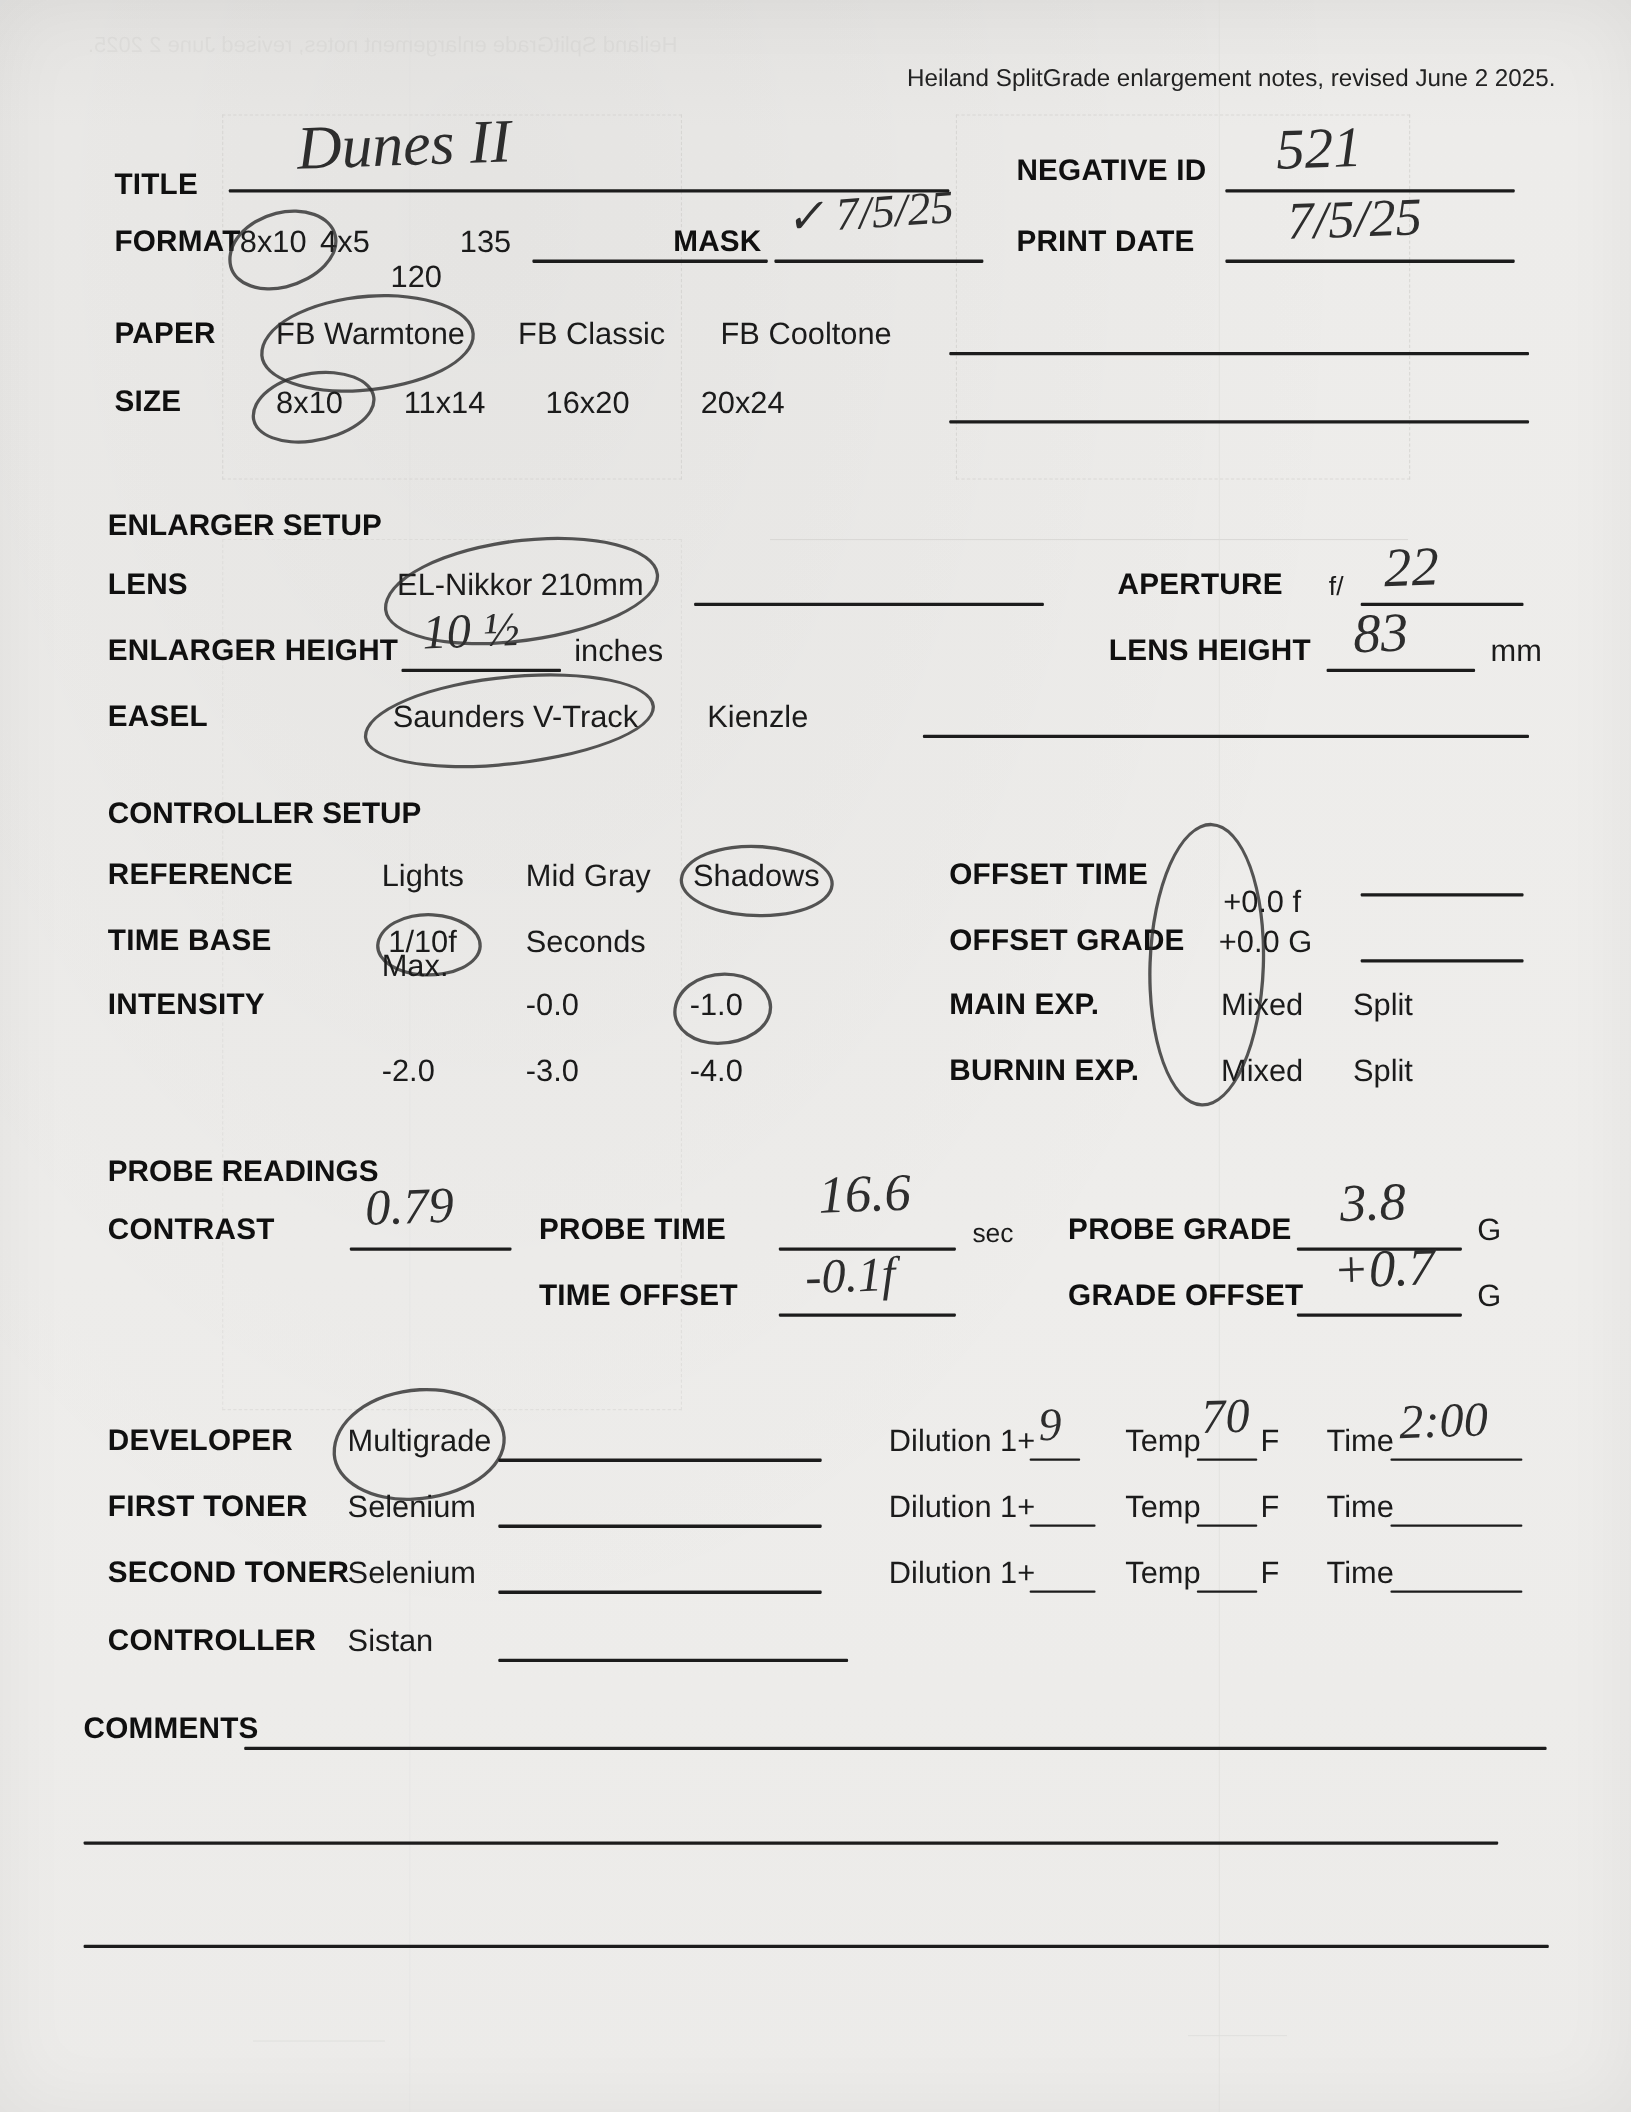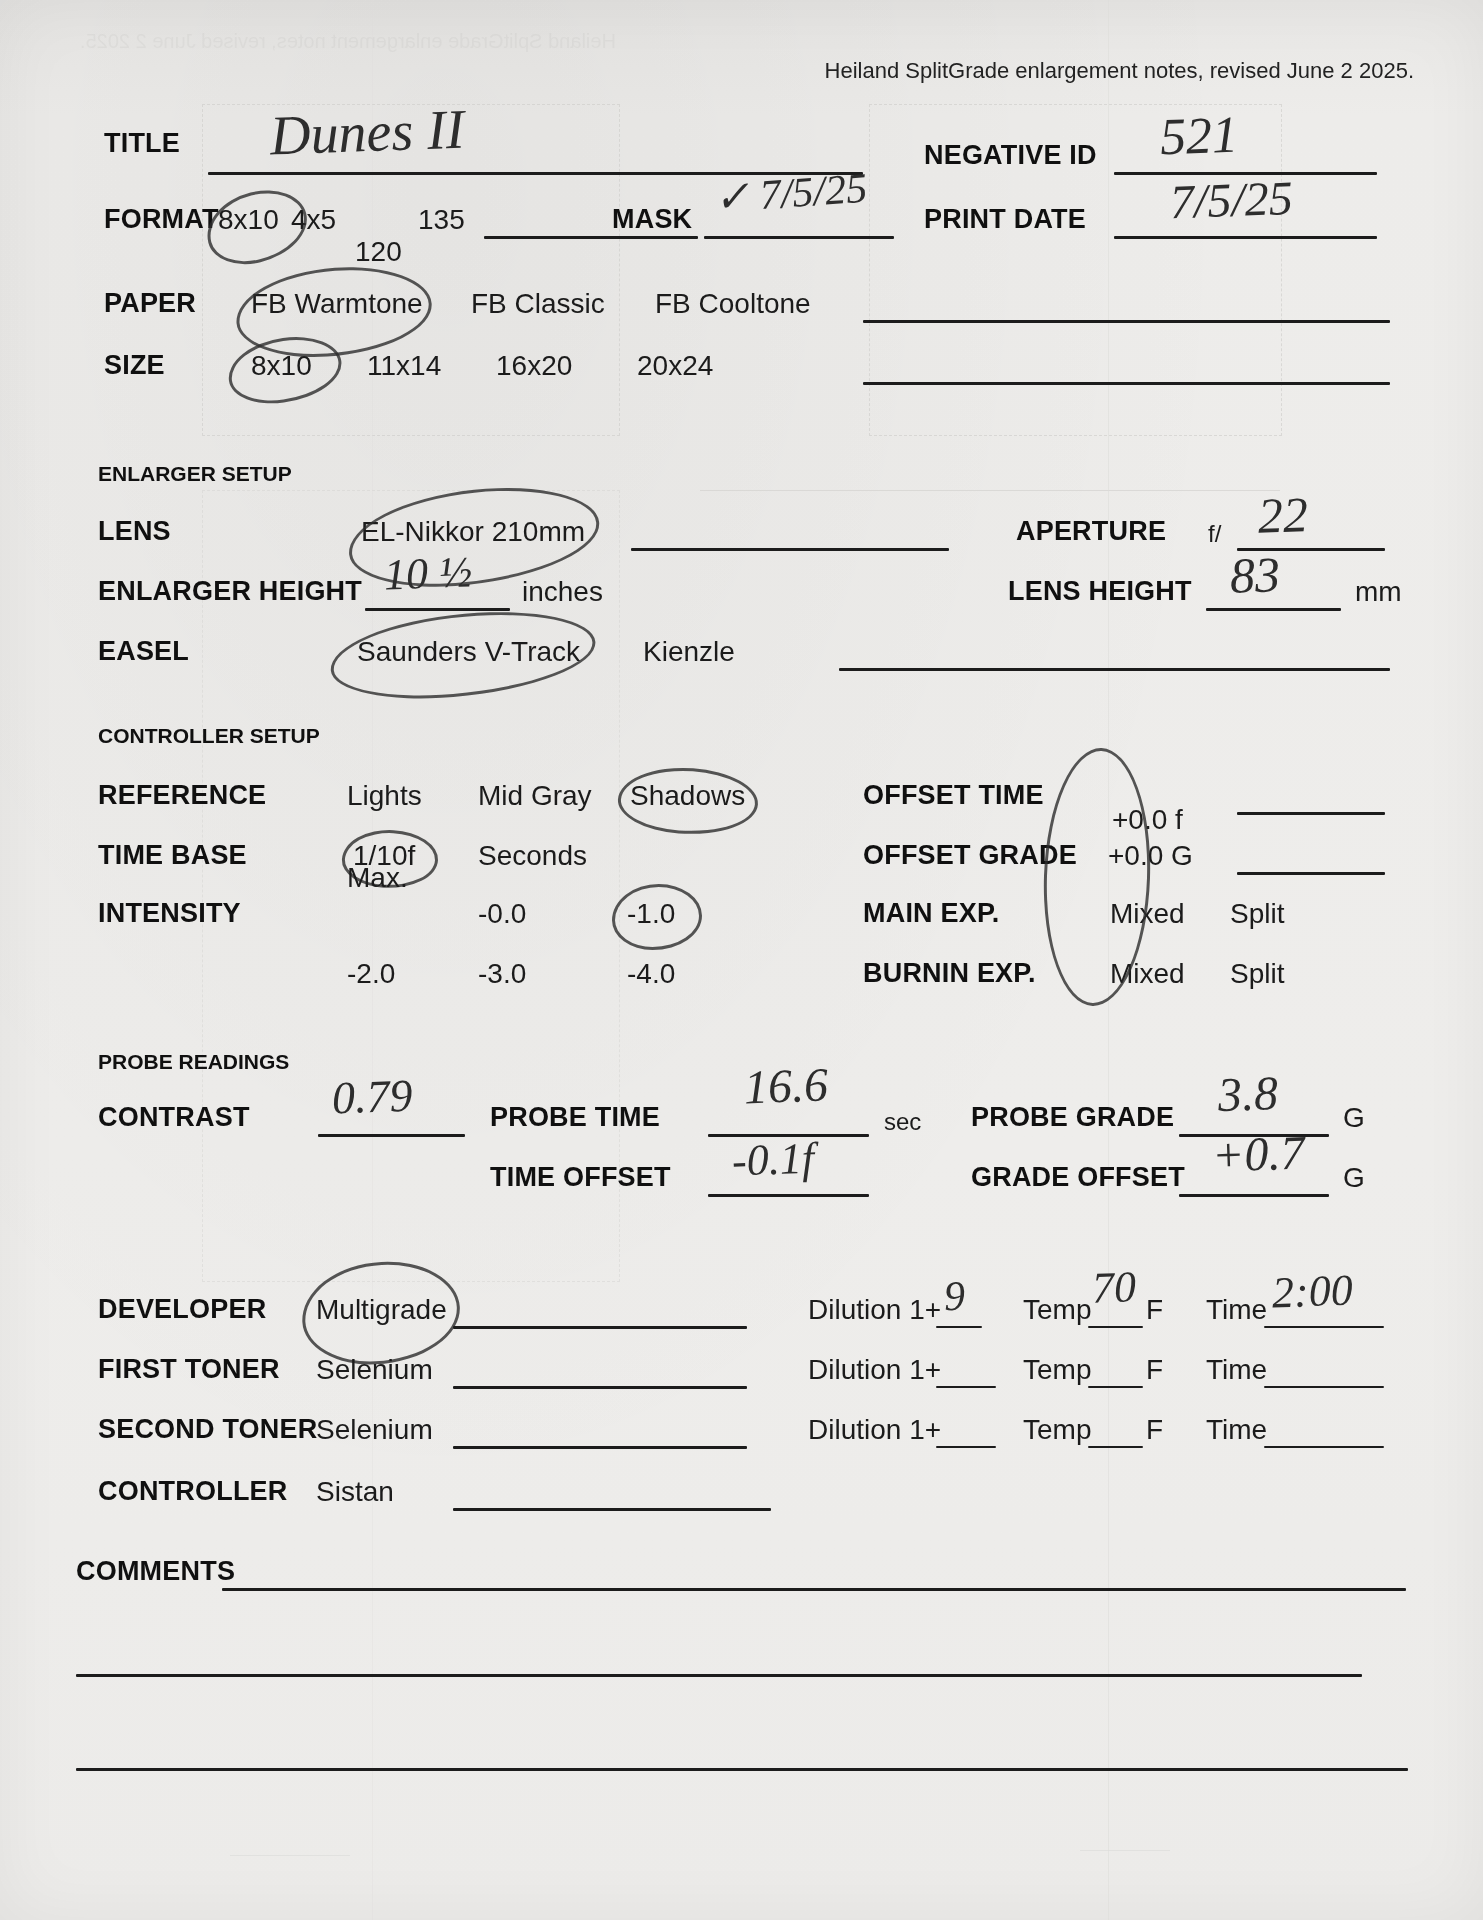--- a/index.html
+++ b/index.html
@@ -9,21 +9,21 @@
       radial-gradient(ellipse at 30% 10%, rgba(0,0,0,0.035), rgba(0,0,0,0) 55%),
       linear-gradient(180deg,#e8e7e5 0%, #edecea 6%, #eeedeb 60%, #ecebe9 100%);
     box-shadow: inset 0 0 70px rgba(0,0,0,0.05);
     font-family:"Liberation Sans", sans-serif;
     color:#141414; overflow:hidden;
   }
   .abs{position:absolute;white-space:nowrap;}
   .lbl{font-weight:700;font-size:27px;letter-spacing:0.2px;color:#101010;}
   .opt{font-weight:400;font-size:28px;color:#1b1b1b;}
   .small{font-weight:400;font-size:24px;color:#1b1b1b;}
-  .heading{font-weight:700;font-size:21px;color:#101010;}
+  .heading{font-weight:700;font-size:27px;color:#101010;}
   .note{font-weight:400;font-size:22px;color:#222;}
   .rule{position:absolute;height:3px;background:#1c1c1c;border-radius:1px;}
   .rule.thin{height:2px;}
   .hw{
     position:absolute;white-space:nowrap;
     font-family:"Liberation Serif", serif;font-style:italic;
     color:#2d2d2d;transform:rotate(-2deg);
   }
   .ellipse{
     position:absolute;border:3px solid rgba(45,45,45,0.8);
@@ -48,21 +48,21 @@
   <div class="ghostbox" style="left:869px;top:104px;width:411px;height:330px;"></div>
   <div class="ghostbox" style="left:202px;top:490px;width:416px;height:790px;opacity:0.4;"></div>
   <div class="ghostline" style="left:700px;top:490px;width:580px;"></div>
   <div class="ghostline" style="left:230px;top:1855px;width:120px;opacity:0.4;"></div>
   <div class="ghostline" style="left:1080px;top:1850px;width:90px;opacity:0.4;"></div>
   <div class="crease" style="left:1108px;"></div>
   <div class="crease" style="left:372px;opacity:0.3;"></div>
 
   <span class="abs note" style="right:69px;top:58px;">Heiland SplitGrade enlargement notes, revised June 2 2025.</span>
 
-  <span class="abs lbl" style="left:104px;top:128px;">TITLE</span>
+  <span class="abs lbl" style="left:104px;top:152px;">TITLE</span>
   <div class="rule" style="left:208px;top:172px;width:655px;"></div>
   <span class="hw" style="left:270px;top:100px;font-size:56px;">Dunes II</span>
   <span class="abs lbl" style="left:924px;top:140px;">NEGATIVE ID</span>
   <div class="rule" style="left:1114px;top:172px;width:263px;"></div>
   <span class="hw" style="left:1160px;top:106px;font-size:52px;">521</span>
 
   <span class="abs lbl" style="left:104px;top:204px;">FORMAT</span>
   <span class="abs opt" style="left:218px;top:204px;">8x10</span>
   <span class="abs opt" style="left:291px;top:204px;">4x5</span>
   <span class="abs opt" style="left:355px;top:204px;margin-top:32px;">120</span>

